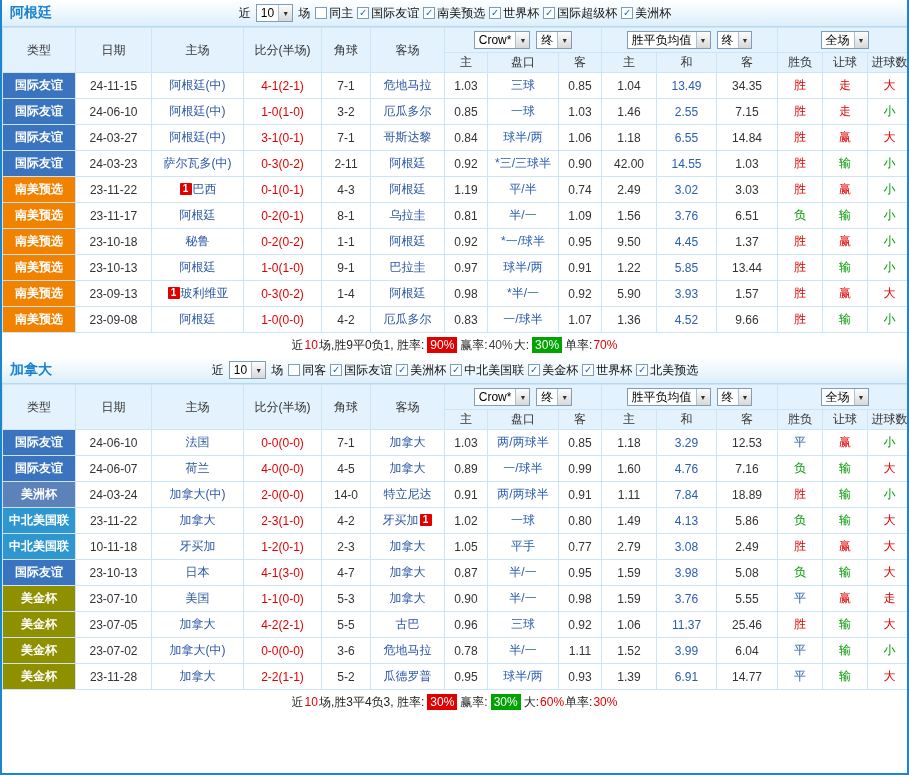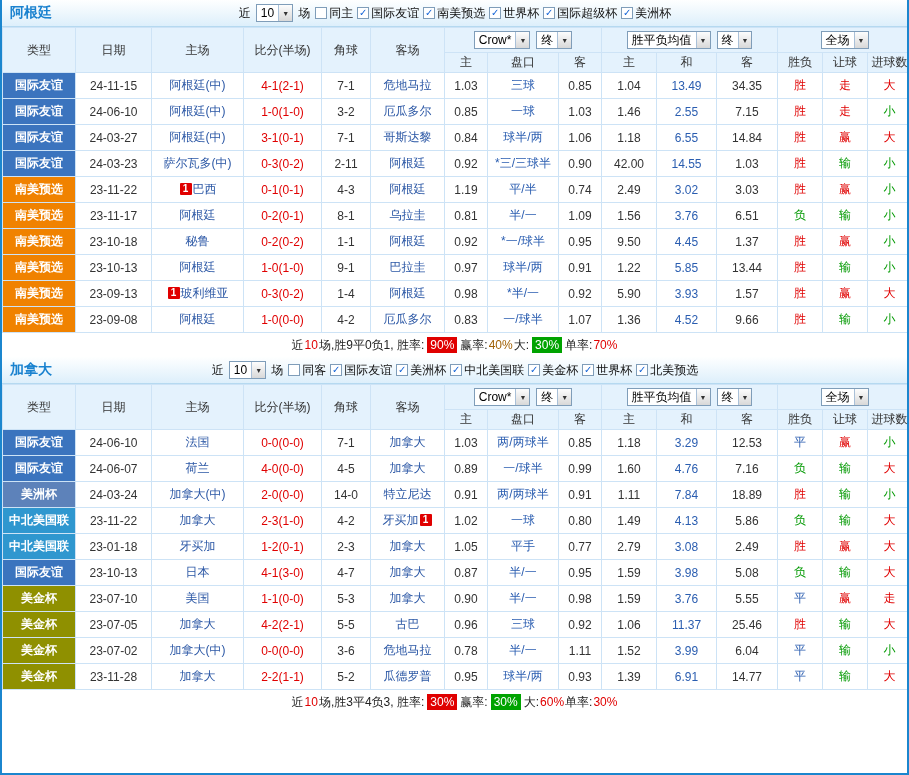--- a/index.html
+++ b/index.html
@@ -349,21 +349,21 @@
         </tr>
       </tbody>
   </table>
 
   <div class="summary">
       <span class="sum-part">近</span>
       <span class="sum-part" style="color: rgb(224, 0, 0);">10</span>
       <span class="sum-part">场,胜9平0负1, 胜率: </span>
       <span class="pct-badge" style="background: rgb(224, 0, 0);">90%</span>
       <span class="sum-part"> 赢率:</span>
-      <span class="sum-part" style="color: #a16207;">40%</span>
+      <span class="sum-part" style="color: #404040;">40%</span>
       <span class="sum-part"> 大: </span>
       <span class="pct-badge" style="background: rgb(0, 163, 0);">30%</span>
       <span class="sum-part"> 单率:</span>
       <span class="sum-part" style="color: rgb(224, 0, 0);">70%</span>
     </div>
 
   <div class="section-bar">
     <span class="team-name">加拿大</span>
     <div class="filters">
         <span class="ftext">近</span>
@@ -538,21 +538,21 @@
           <td>0.80</td>
           <td>1.49</td>
           <td class="blue">4.13</td>
           <td>5.86</td>
           <td style="color: rgb(0, 153, 0);">负</td>
           <td style="color: rgb(0, 153, 0);">输</td>
           <td style="color: rgb(224, 0, 0);">大</td>
         </tr>
         <tr>
           <td class="typecell" style="background: rgb(47, 151, 207);">中北美国联</td>
-          <td>23-01-18</td>
+          <td>10-11-18</td>
           <td><span class="team">牙买加</span></td>
           <td class="red">1-2(0-1)</td>
           <td>2-3</td>
           <td><span class="team">加拿大</span></td>
           <td>1.05</td>
           <td class="blue">平手</td>
           <td>0.77</td>
           <td>2.79</td>
           <td class="blue">3.08</td>
           <td>2.49</td>

